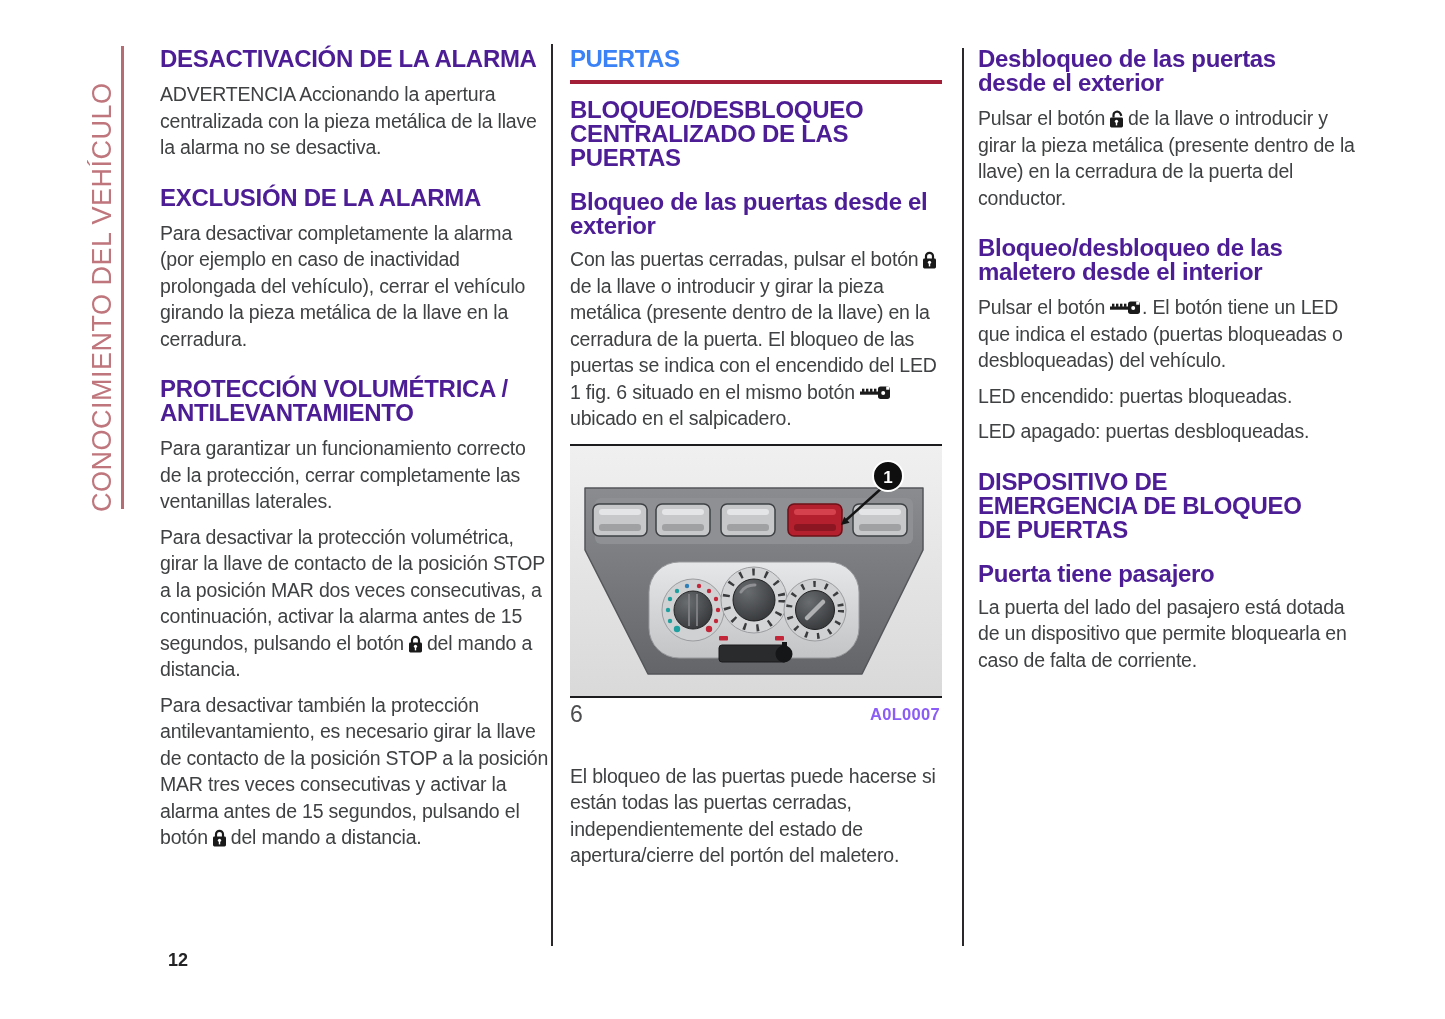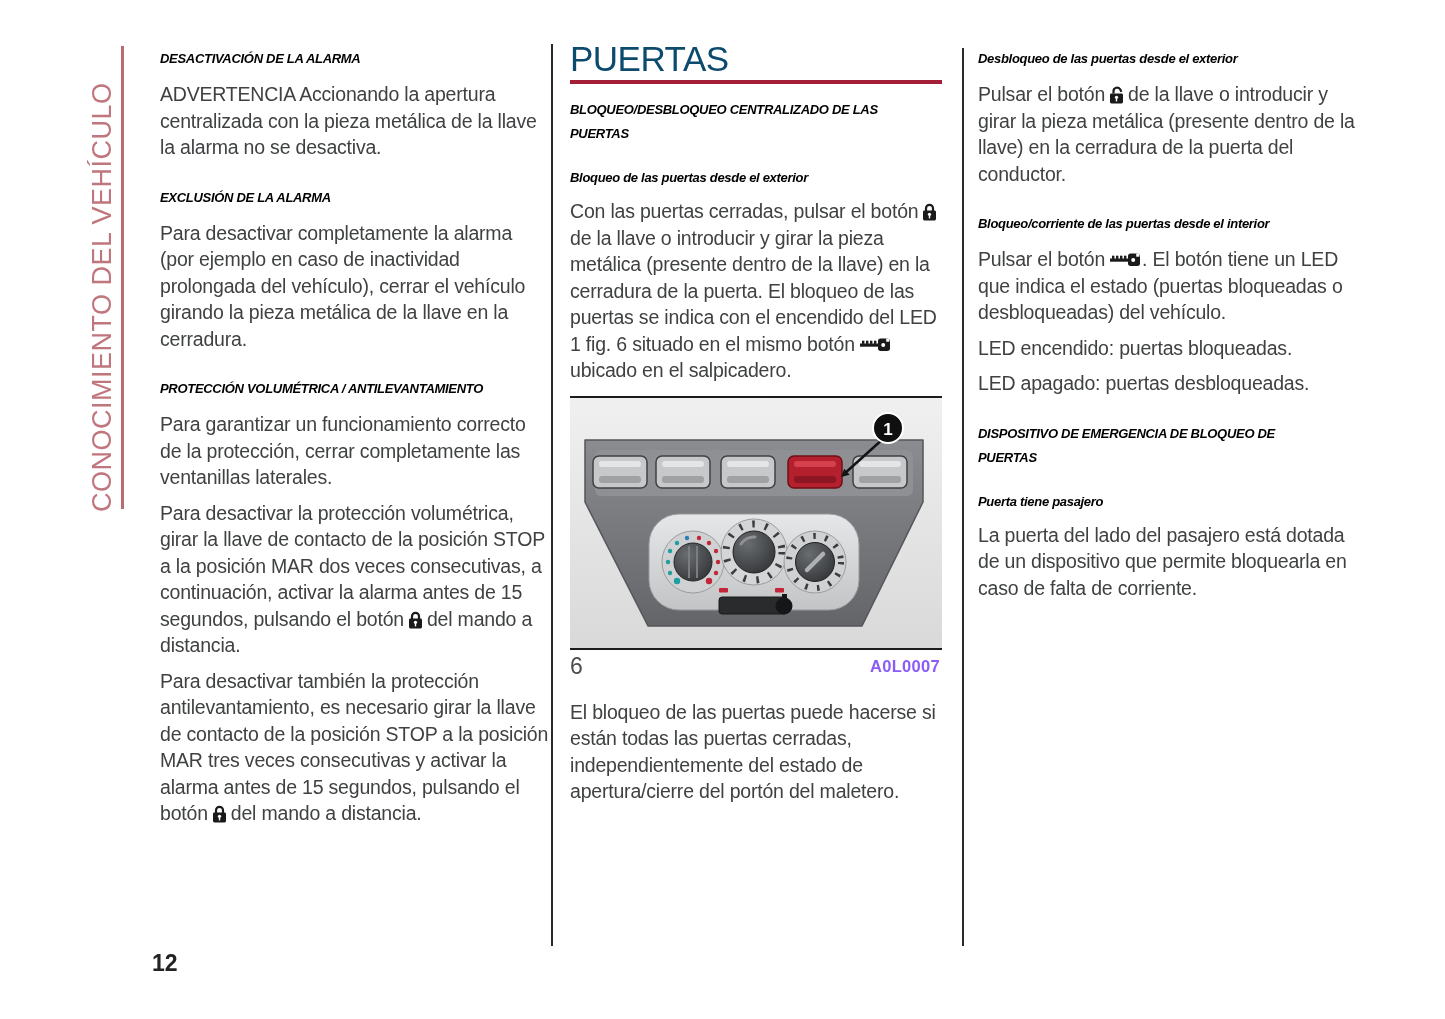--- a/index.html
+++ b/index.html
@@ -19,42 +19,42 @@
   .vdiv{position:absolute; width:2px; background:#2a282b;}
   #vdiv1{left:551px; top:44px; height:902px;}
   #vdiv2{left:962px; top:48px; height:898px;}
   
   .col{position:absolute; top:44px;}
   #col1{left:160px; width:390px;}
   #col2{left:570px; width:372px;}
   #col3{left:978px; width:382px;}
   p{font-size:19.5px; line-height:26.5px; margin:0 0 9px 0; letter-spacing:-0.2px;}
   .hd{
-    color:#000000; font-size:13px; line-height:24px; font-weight:bold;
-    letter-spacing:-0.3px; margin:25px 0 10px 0;font-style:italic;
+    color:#4c1d95; font-size:24px; line-height:24px; font-weight:bold;
+    letter-spacing:-0.3px; margin:25px 0 10px 0;
   }
   .hd.first{margin-top:3px;}
-  .ttl{color:#0c4a6e; font-size:35px; line-height:30px; font-weight:normal; letter-spacing:-0.5px; margin:0;}
+  .ttl{color:#3b82f6; font-size:24px; line-height:30px; font-weight:bold; letter-spacing:-0.5px; margin:0;}
   .ttl-rule{height:4px; background:#A31F38; margin:6px 0 14px 0;}
   .w345{max-width:345px;} .w368{max-width:368px;} .w320{max-width:320px;}
   
   .ic{display:inline-block; vertical-align:-3px; margin:0 4px;}
   .ic.tr{margin-right:1px;}
   .ic.key{vertical-align:-1px;}
   
   .figure-box{
     margin-top:12px; height:250px;
     border-top:2px solid #1c1c1e; border-bottom:2px solid #1c1c1e;
     background:linear-gradient(#f0f0f0,#d9d9d9);
   }
   .fig-caption{display:flex; justify-content:space-between; align-items:flex-start; margin:3px 2px 0 0;}
   .fig-num{font-size:23px; color:#4c4d4f; line-height:26px;}
   .fig-code{font-weight:bold; font-size:16.5px; color:#8b5cf6; letter-spacing:0.3px; margin-top:4px;}
-  .p-after-fig{margin-top:20px;}
-  .page-num{position:absolute; left:152px; top:950px; font-size:23px; font-weight:bold; color:#232325;}
+  .p-after-fig{margin-top:36px;}
+  .page-num{position:absolute; left:168px; top:950px; font-size:18px; font-weight:bold; color:#232325;}
   .defs{position:absolute; width:0; height:0; overflow:hidden;}
 </style>
 </head>
 <body>
 
 <svg class="defs" aria-hidden="true">
   <defs>
     <g id="ic-lock-closed">
       <path d="M4,8 V5.3 a3.5,3.5 0 0 1 7,0 V8" fill="none" stroke="#1a1a1a" stroke-width="2.2"></path>
       <rect x="1" y="7.5" width="13" height="10" rx="1.4" fill="#1a1a1a"></rect>
@@ -204,21 +204,21 @@
     </div>
 
     <p class="p-after-fig">El bloqueo de las puertas puede hacerse si están todas las puertas cerradas, independientemente del estado de apertura/cierre del portón del maletero.</p>
   </section>
 
   <section class="col" id="col3">
     <h3 class="hd first w368">Desbloqueo de las puertas desde el exterior</h3>
     <p><span>Pulsar el botón</span><svg class="ic" width="15" height="18" viewBox="0 0 15 18">
           <use href="#ic-lock-open"></use>
         </svg><span>de la llave o introducir y girar la pieza metálica (presente dentro de la llave) en la cerradura de la puerta del conductor.</span></p>
-    <h3 class="hd w368">Bloqueo/corriente de las puertas desde el interior</h3>
+    <h3 class="hd w368">Bloqueo/desbloqueo de las maletero desde el interior</h3>
     <p><span>Pulsar el botón</span><svg class="ic key tr" width="32" height="15" viewBox="0 0 32 14">
           <use href="#ic-key"></use>
         </svg><span>. El botón tiene un LED que indica el estado (puertas bloqueadas o desbloqueadas) del vehículo.</span></p>
     <p>LED encendido: puertas bloqueadas.</p>
     <p>LED apagado: puertas desbloqueadas.</p>
     <h2 class="hd w345">DISPOSITIVO DE EMERGENCIA DE BLOQUEO DE PUERTAS</h2>
     <h3 class="hd" style="margin-top:20px; margin-bottom:8px;">Puerta tiene pasajero</h3>
     <p>La puerta del lado del pasajero está dotada de un dispositivo que permite bloquearla en caso de falta de corriente.</p>
   </section>
 

